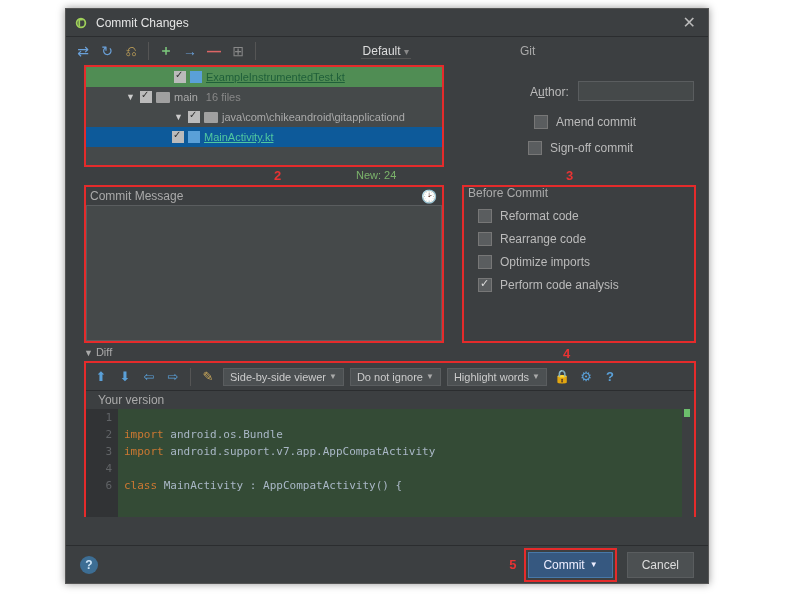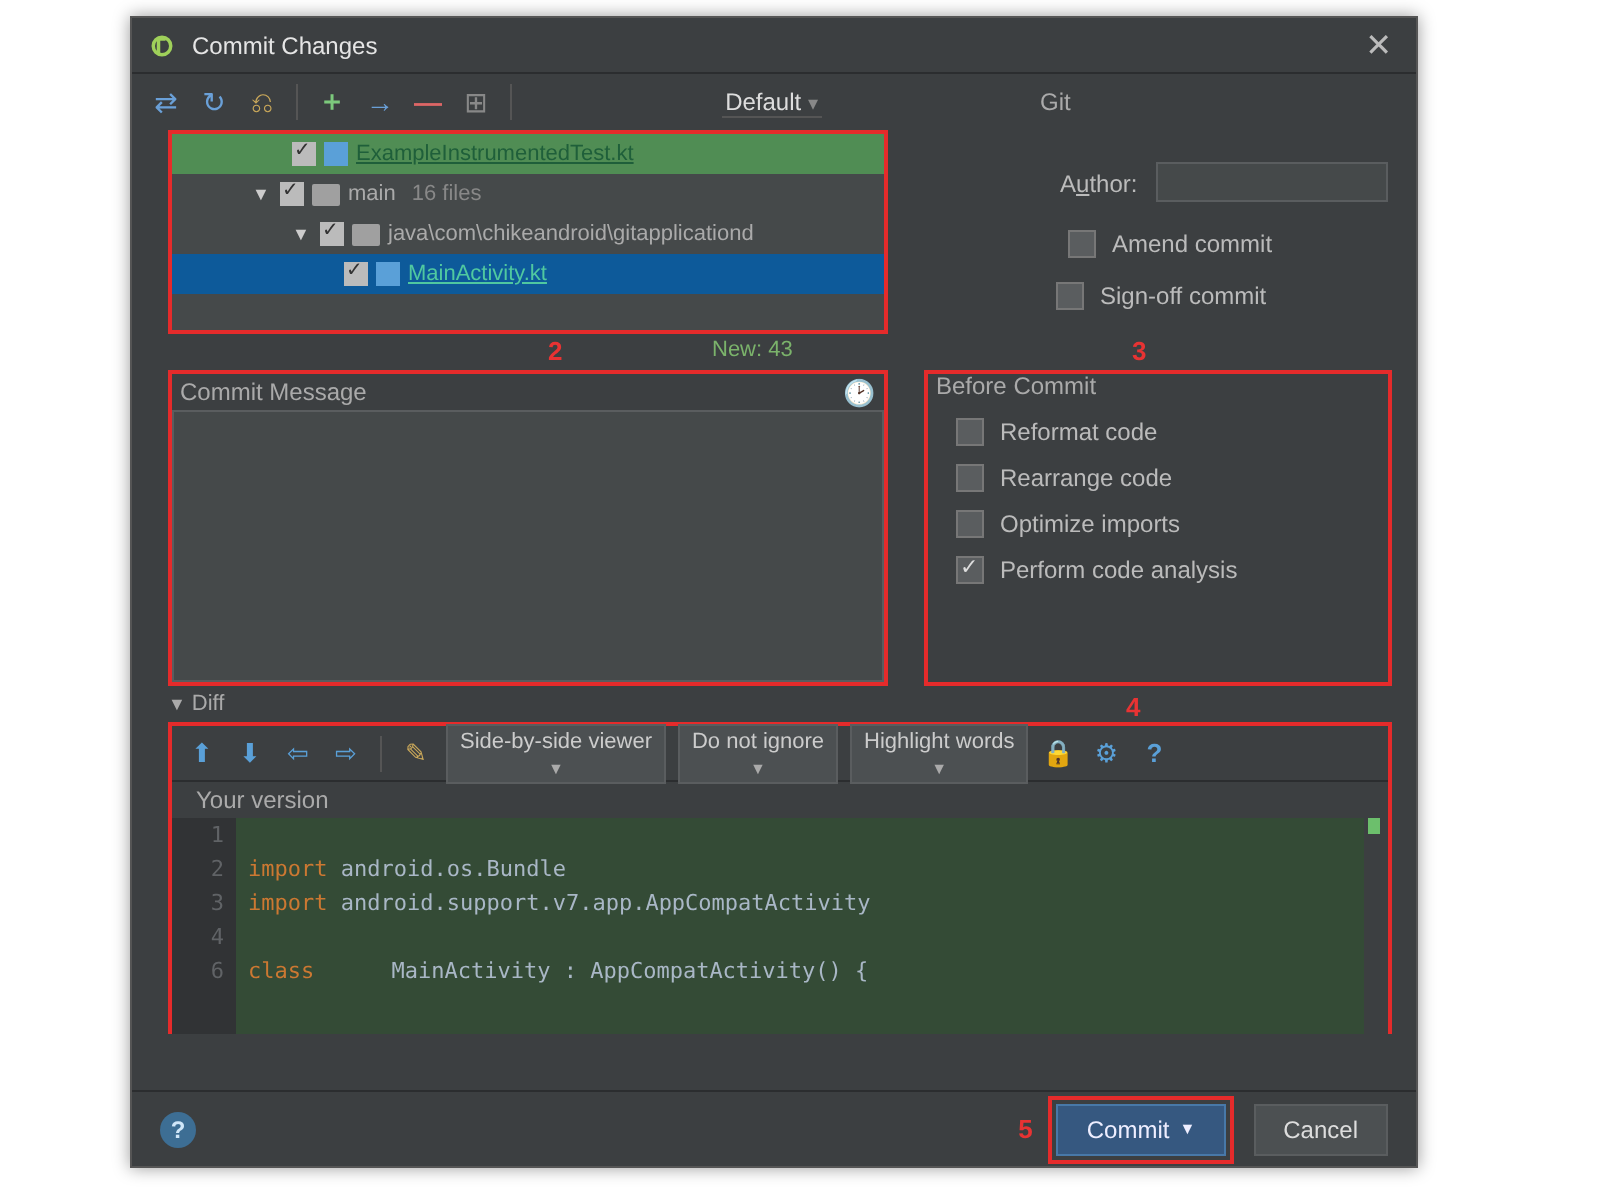--- a/index.html
+++ b/index.html
@@ -68,21 +68,21 @@
     overflow: hidden;
   }
   .tree-row {
     display: flex; align-items: center; height: 20px;
     font-size: 11px; gap: 4px;
     padding-left: 6px;
   }
   .tree-row.top { background: #508d54; color: #cfe8cf; }
   .tree-row.sel { background: #0d5a9a; color: #dff; }
   .tree-row.pad1 { padding-left: 40px; }
-  .tree-row.pad2 { padding-left: 60px; }
+  .tree-row.pad2 { padding-left: 88px; }
   .tree-arrow { color: #ccc; font-size: 9px; width: 10px; }
   .tree-check {
     width: 12px; height: 12px; background: #bbb; display: inline-block;
     position: relative;
   }
   .tree-check::after {
     content: "✓"; color: #333; font-size: 10px; position: absolute; left: 1px; top: -2px;
   }
   .tree-folder {
     width: 14px; height: 11px; background: #a0a0a0; display: inline-block;
@@ -164,21 +164,20 @@
   .diff-toolbar {
     height: 28px; display: flex; align-items: center; gap: 6px;
     padding: 0 6px;
     background: #3c3f41;
     border-bottom: 1px solid #2b2d2f;
   }
   .sel-pill {
     background: #4c5052; border: 1px solid #5a5d5f;
     color: #ccc; padding: 2px 6px; display: flex; align-items: center; gap: 3px;
     font-size: 11px;
-    flex-direction: column;
   }
   .sel-pill .dd { font-size: 8px; color: #aaa; }
   .diff-toolbar .icon-btn {
     width: 18px; height: 18px; display: inline-flex; align-items: center; justify-content: center;
     font-size: 13px;
   }
   .lock { color: #888; }
   .gear { color: #5aa0d8; }
   .qmk { color: #5aa0d8; font-weight: bold; }
   .diff-header {
@@ -192,21 +191,21 @@
     font-family: Consolas, monospace; font-size: 11px; line-height: 17px;
   }
   .code-lines {
     margin-left: 32px; padding: 0 6px;
     font-family: Consolas, monospace; font-size: 11px; line-height: 17px;
     background: #344b36;
     height: 100%;
   }
   .kw { color: #cc7832; }
   .pkg { color: #a9b7c6; }
-  .cls { color: #a9b7c6; margin-left: 32px; }
+  .cls { color: #a9b7c6; }
   .check-bar {
     position: absolute; right: 4px; top: 0; width: 6px; height: 8px;
     background: #6cbf6c;
   }
   .scroll-ghost {
     position: absolute; right: 0; top: 0; bottom: 0; width: 12px;
     background: #3c3f41;
   }
   
   .footer {
@@ -291,21 +290,21 @@
         <span class="tree-folder"></span>
         <span class="tree-muted">java\com\chikeandroid\gitapplicationd</span>
       </div>
       <div class="tree-row sel pad2" style="padding-left:86px;">
         <span class="tree-check"></span>
         <span class="tree-kt"></span>
         <span class="tree-link">MainActivity.kt</span>
       </div>
     </div>
 
-    <div class="new-count">New: 43</div>
+    <div class="new-count">New: 24</div>
     <div class="annot" style="left:208px; top:103px;">2</div>
     <div class="annot" style="left:500px; top:103px;">3</div>
 
     <div class="author-label">
       <span>A</span><span class="underline">u</span><span>thor:</span>
     </div>
     <input class="author-input" style="">
     <div class="check-line" style="left:468px; top:50px;">
       <span class="ck"></span>
       <span>Amend commit</span>

